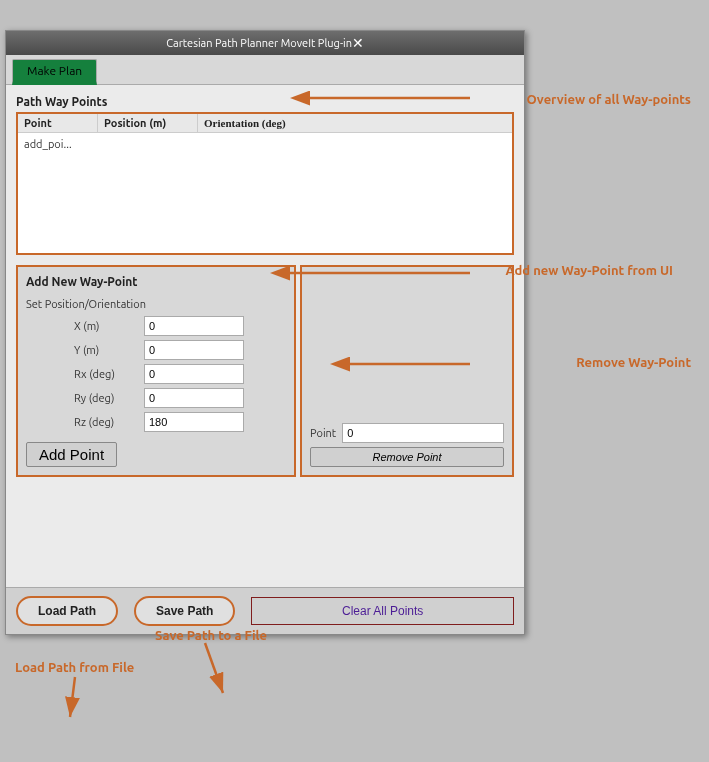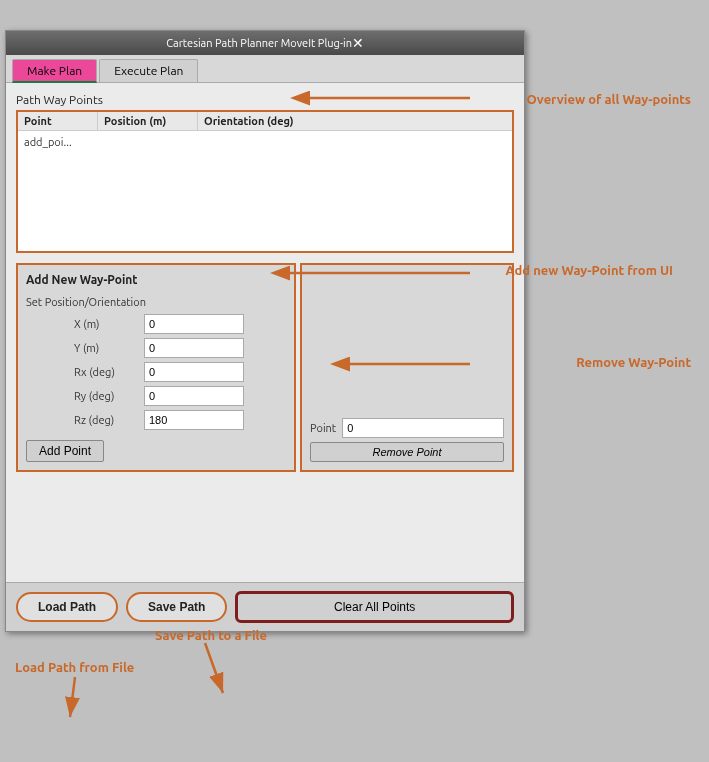--- a/index.html
+++ b/index.html
@@ -50,33 +50,33 @@
       padding: 4px 14px;
       background: #d0d0d0;
       border: 1px solid #aaa;
       border-bottom: none;
       cursor: pointer;
       border-radius: 2px 2px 0 0;
       font-size: 12px;
     }
 
     .tab.active {
-      background: #ec4899;
-      border-bottom: 2px solid #15803d;
+      background: #15803d;
+      border-bottom: 4px solid #15803d;
       margin-bottom: -1px;
     }
 
     .content {
       padding: 10px;
       background: #ebebeb;
     }
 
     .section-label {
       font-size: 12px;
-      font-weight: normal;
+      font-weight: bold;
       margin-bottom: 4px;
       color: #222;
     }
 
     .waypoints-table-container {
       border: 2px solid #c8682a;
       background: white;
       margin-bottom: 10px;
     }
 
@@ -90,20 +90,21 @@
     .table-header-cell {
       padding: 3px 6px;
       font-size: 11px;
       font-weight: bold;
       border-right: 1px solid #ccc;
       color: #222;
     }
 
     .table-header-cell:last-child {
       border-right: none;
+      font-family: Liberation Serif, serif;
     }
 
     .table-body {
       height: 120px;
       overflow-y: auto;
       padding: 4px 6px;
     }
 
     .table-row-item {
       font-size: 11px;
@@ -153,21 +154,21 @@
       padding: 1px 4px;
       font-size: 11px;
     }
 
     .add-point-btn {
       margin-top: 6px;
       padding: 3px 12px;
       background: #d0d0d0;
       border: 1px solid #888;
       cursor: pointer;
-      font-size: 12px;
+      font-size: 15px;
       border-radius: 2px;
     }
 
     .remove-waypoint-box {
       border: 2px solid #c8682a;
       background: #d8d8d8;
       padding: 8px;
       flex: 1;
       display: flex;
       flex-direction: column;
@@ -209,43 +210,43 @@
 
     .spacer {
       height: 90px;
     }
 
     .bottom-bar {
       background: #d0d0d0;
       border-top: 1px solid #aaa;
       padding: 8px 10px;
       display: flex;
-      gap: 8px;
+      gap: 16px;
       align-items: center;
     }
 
     .bottom-btn-oval {
       padding: 6px 20px;
       background: #e0e0e0;
       border: 2px solid #c8682a;
       border-radius: 20px;
       cursor: pointer;
       font-size: 12px;
       font-weight: bold;
       color: #222;
     }
 
     .bottom-btn-flat {
       padding: 6px 20px;
       background: #d0d0d0;
-      border: 3px solid #7f1d1d;
-      border-radius: 6px;
-      cursor: pointer;
-      font-size: 12px;
-      color: #000000;
+      border: 1px solid #7f1d1d;
+      border-radius: 0;
+      cursor: pointer;
+      font-size: 12px;
+      color: #4c1d95;
       flex: 1;
     }
 
     .page-annotations {
       position: absolute;
       top: 0;
       left: 0;
       width: 709px;
       height: 612px;
       pointer-events: none;
@@ -266,21 +267,20 @@
 
   <div class="window" style="position: absolute; top: 10px; left: 5px; width: 520px;">
 
     <div class="title-bar">
       <span>Cartesian Path Planner MoveIt Plug-in</span>
       <span class="title-bar-close">✕</span>
     </div>
 
     <div class="tab-bar">
       <div class="tab active">Make Plan</div>
-      <div class="tab">Execute Plan</div>
     </div>
 
     <div class="content">
 
       <div class="section-label">Path Way Points</div>
 
       <div class="waypoints-table-container">
         <div class="table-header">
           <div class="table-header-cell">Point</div>
           <div class="table-header-cell">Position (m)</div>

